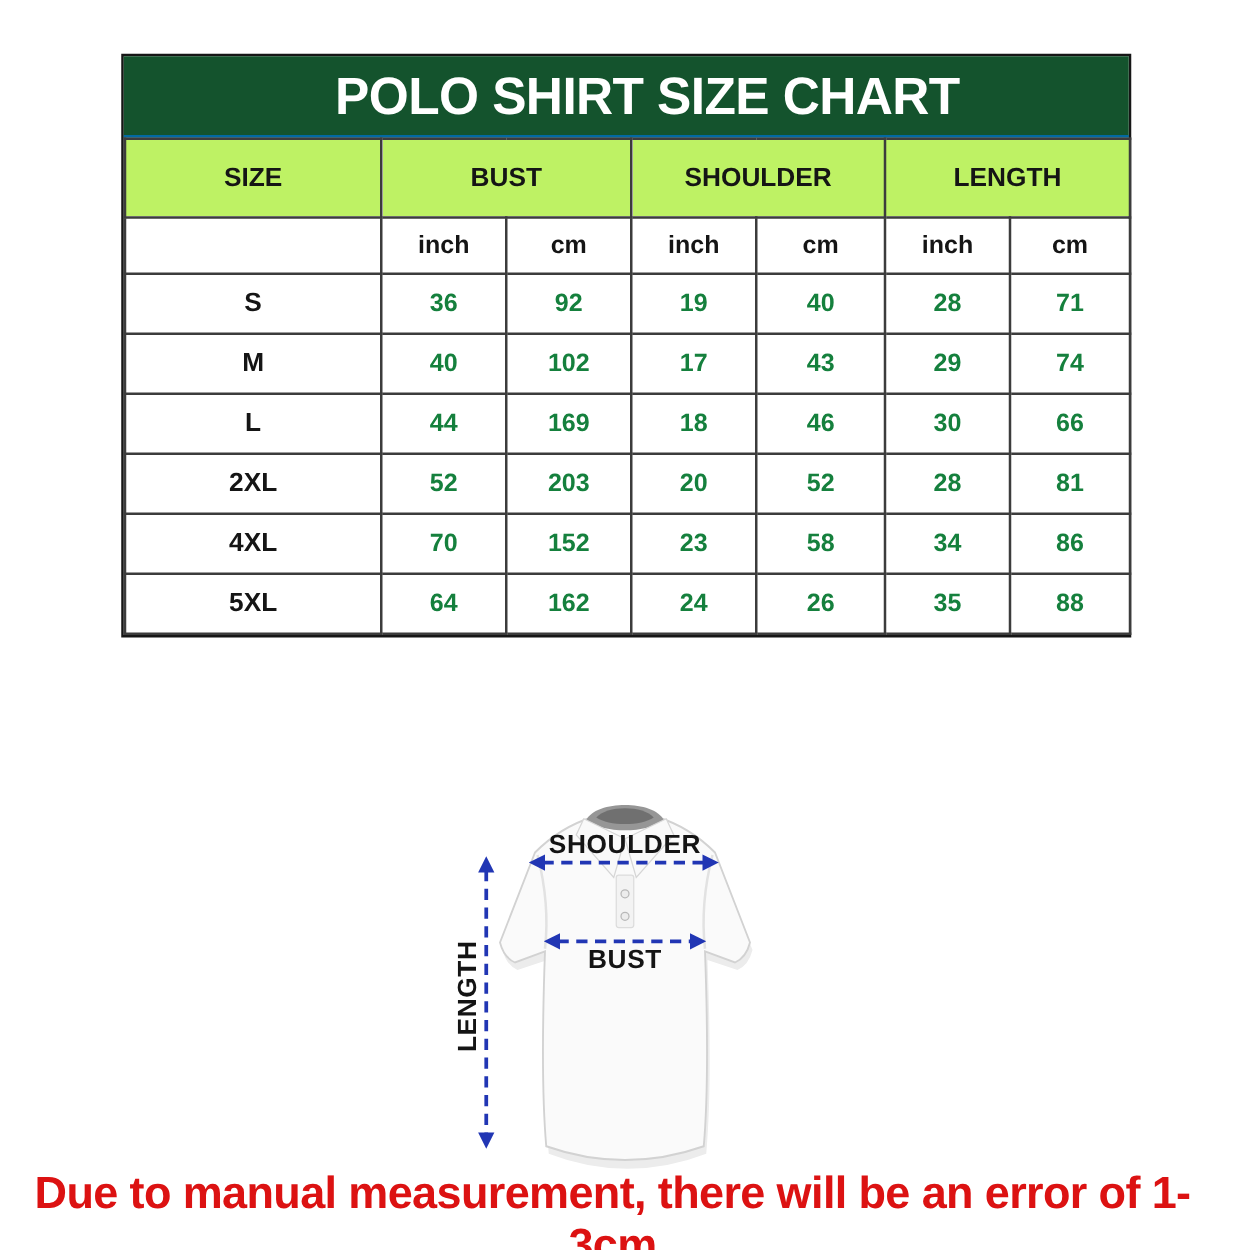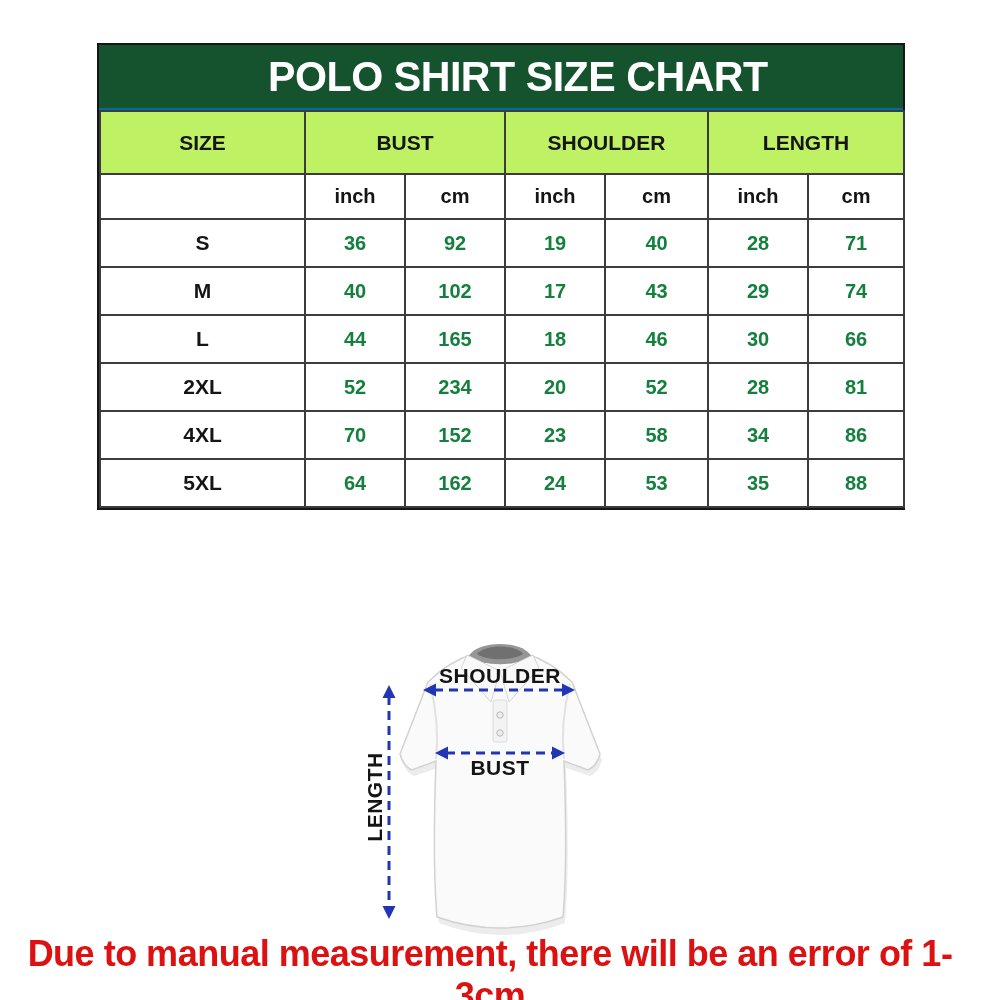--- a/index.html
+++ b/index.html
@@ -106,50 +106,50 @@
           <td>40</td>
           <td>102</td>
           <td>17</td>
           <td>43</td>
           <td>29</td>
           <td>74</td>
         </tr>
         <tr class="data-row">
           <th>L</th>
           <td>44</td>
-          <td>165</td>
+          <td>169</td>
           <td>18</td>
           <td>46</td>
           <td>30</td>
           <td>66</td>
         </tr>
         <tr class="data-row">
           <th>2XL</th>
           <td>52</td>
-          <td>234</td>
+          <td>203</td>
           <td>20</td>
           <td>52</td>
           <td>28</td>
           <td>81</td>
         </tr>
         <tr class="data-row">
           <th>4XL</th>
           <td>70</td>
           <td>152</td>
           <td>23</td>
           <td>58</td>
           <td>34</td>
           <td>86</td>
         </tr>
         <tr class="data-row">
           <th>5XL</th>
           <td>64</td>
           <td>162</td>
           <td>24</td>
-          <td>53</td>
+          <td>26</td>
           <td>35</td>
           <td>88</td>
         </tr>
       </tbody>
     </table>
   </div>
 
   <div class="figure">
     <svg width="340" height="318" viewBox="0 0 340 318">
 

